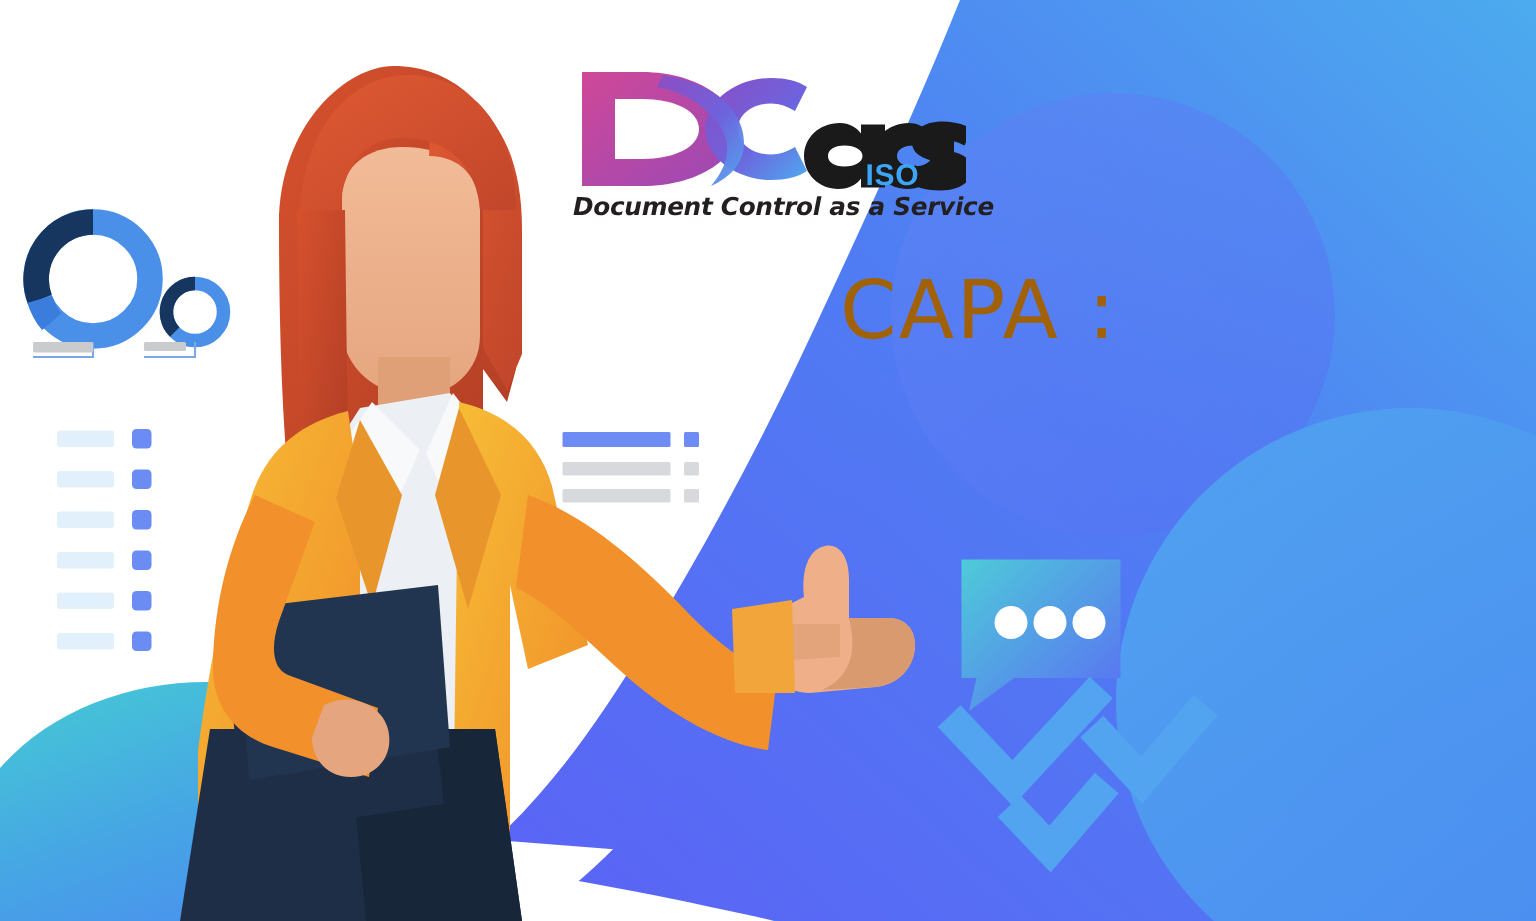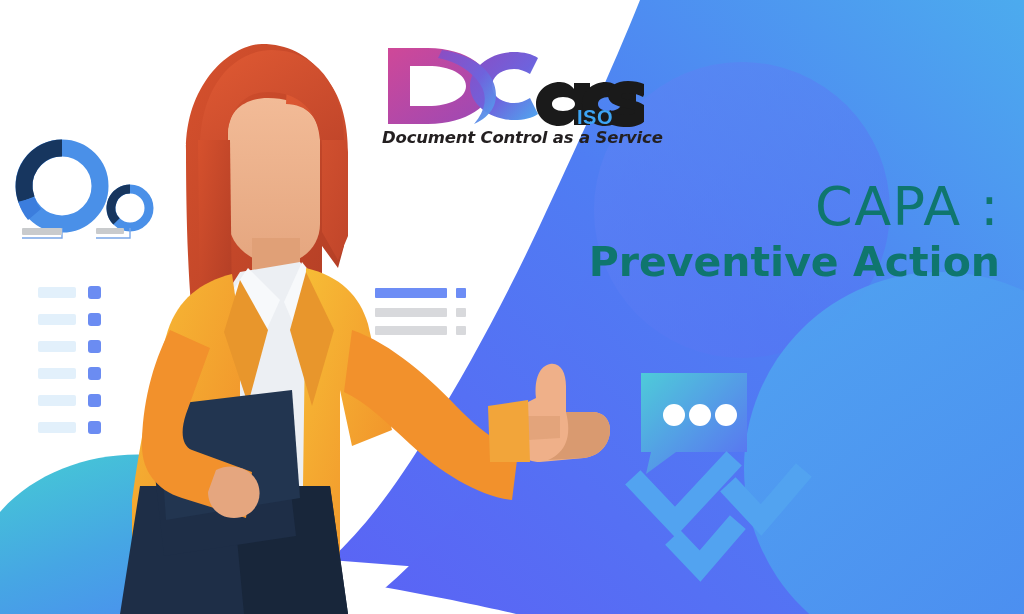--- a/index.html
+++ b/index.html
@@ -17,21 +17,21 @@
   }
   #logo-iso{
     position:absolute;left:147px;top:64px;width:60px;text-align:left;
     font-family:"Liberation Sans",sans-serif;font-weight:bold;font-size:20px;
     color:#3da5f5;letter-spacing:0.5px;margin-left:48px;
   }
 
   
   #headline{
     position:absolute;left:560px;top:176px;width:440px;
-    text-align:right;color:#0f766e;
+    text-align:left;color:#a16207;
     font-family:"DejaVu Sans",sans-serif;
   }
   #headline .l1{
     font-size:54px;font-weight:400;letter-spacing:1.5px;line-height:62px;display:block;
   }
   #headline .l2,#headline .l3{
     font-size:41px;font-weight:700;letter-spacing:0px;line-height:49px;display:block;
   }
   .sr{position:absolute;width:1px;height:1px;overflow:hidden;clip:rect(0 0 0 0);}
 </style>
@@ -312,16 +312,15 @@
     </svg>
 
     <div id="logo-iso">ISO</div>
     <div id="logo-tagline">Document Control as a Service</div>
     <span class="sr">DC</span>
     <span class="sr">aas</span>
   </div>
 
   <div id="headline">
     <span class="l1">CAPA :</span>
-    <span class="l3">Preventive Action</span>
   </div>
 
 </div>
 
 </body></html>

